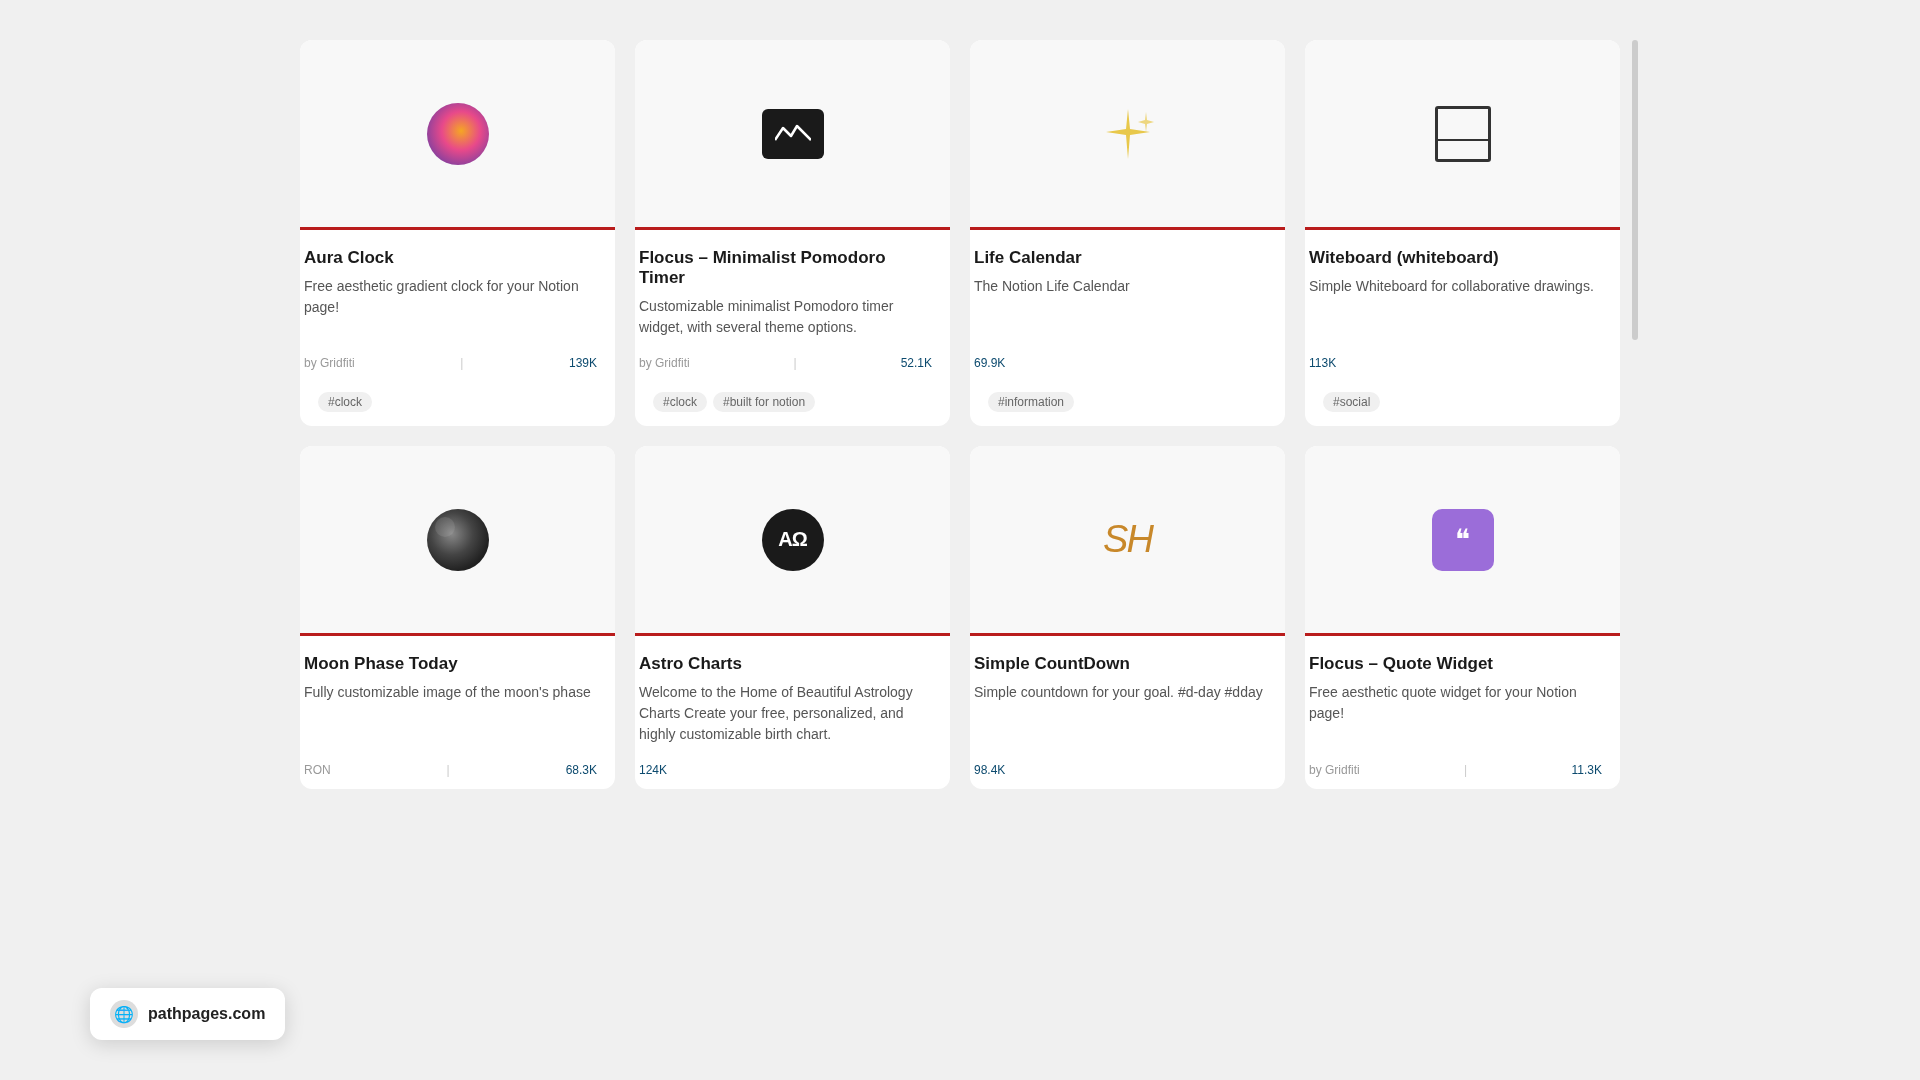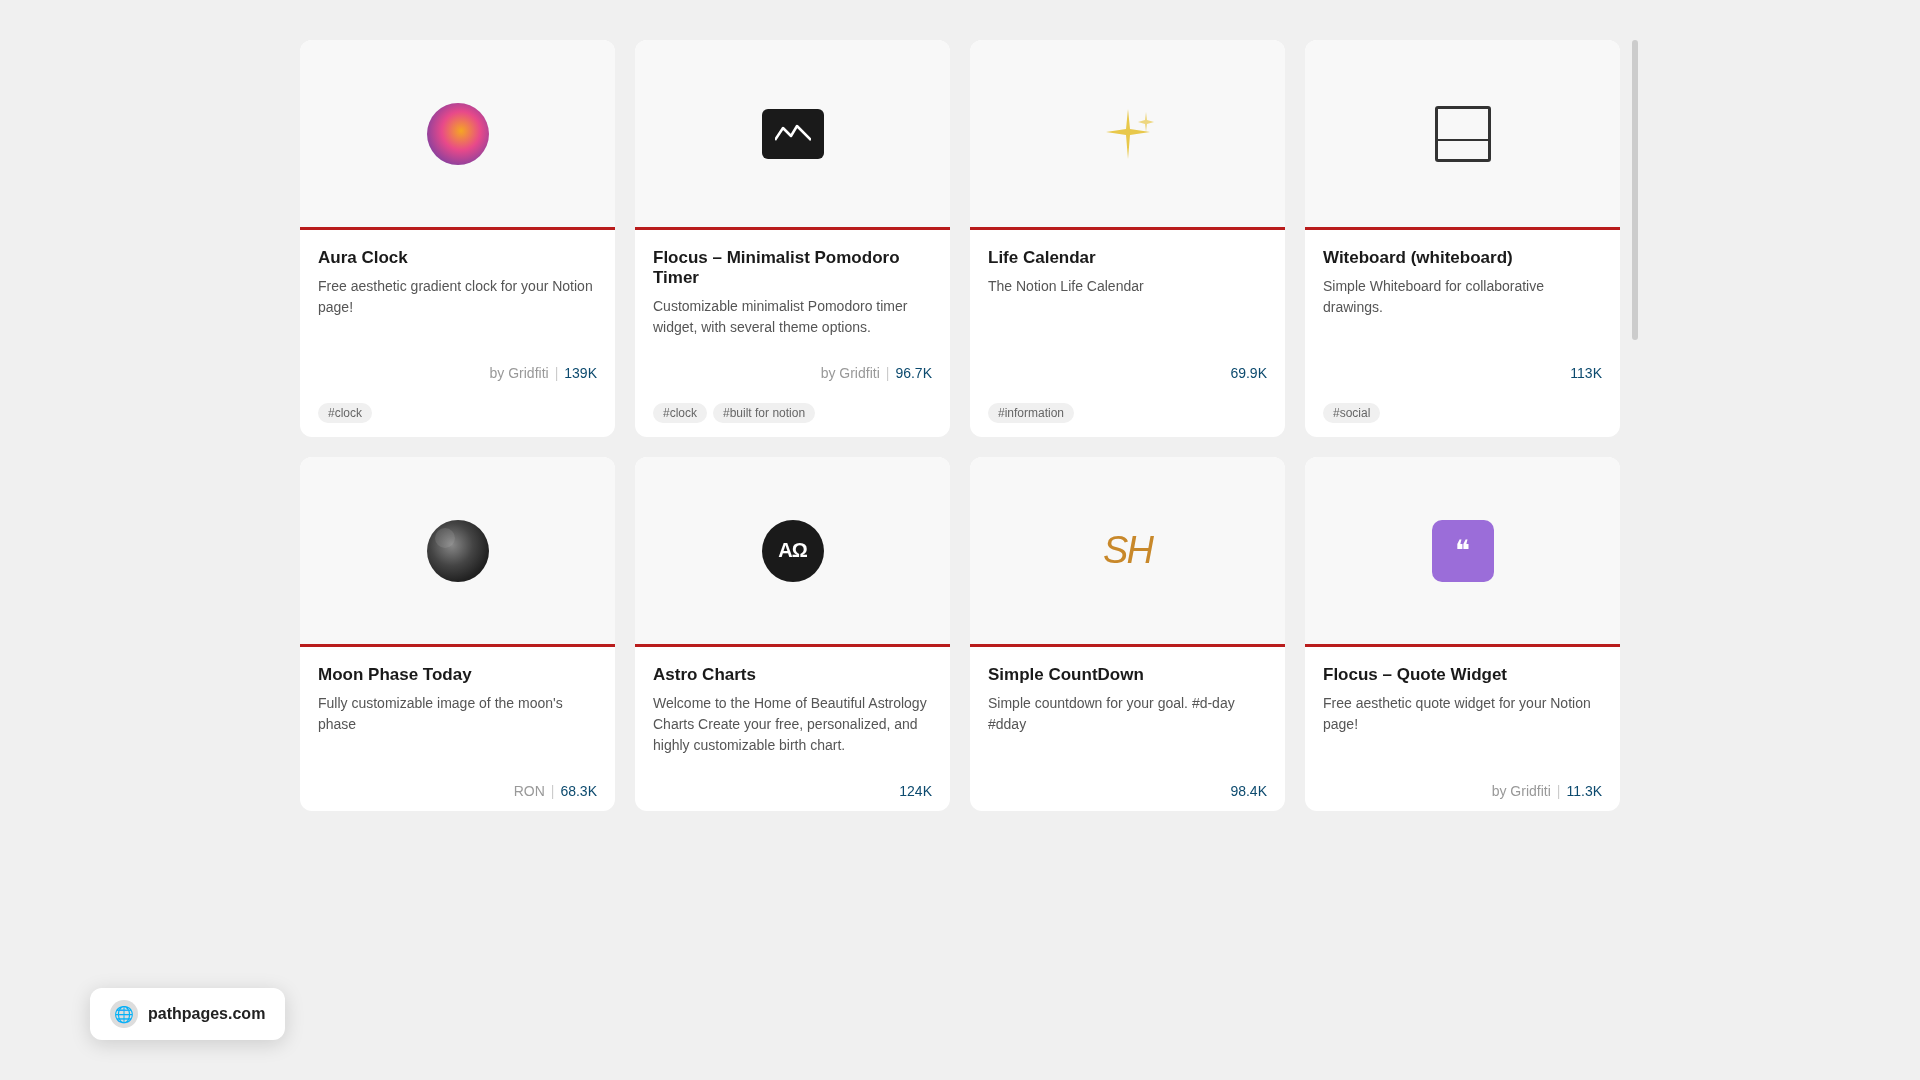--- a/index.html
+++ b/index.html
@@ -32,43 +32,43 @@
     }
     .card-image {
       height: 190px;
       background: #f8f8f8;
       display: flex;
       align-items: center;
       justify-content: center;
       border-bottom: 3px solid #b91c1c;
     }
     .card-body {
-      padding: 18px 18px 12px 18px;
+      padding: 18px 18px 12px 4px;
       flex: 1;
       display: flex;
       flex-direction: column;
     }
     .card-title {
       font-size: 17px;
       font-weight: 700;
       color: #1a1a1a;
       margin-bottom: 8px;
     }
     .card-description {
       font-size: 14px;
       color: #555;
       line-height: 1.5;
       flex: 1;
     }
     .card-meta {
       display: flex;
-      justify-content: flex-end;
-      align-items: center;
-      margin-top: 27px;
-      font-size: 14px;
+      justify-content: space-between;
+      align-items: center;
+      margin-top: 18px;
+      font-size: 12px;
       color: #999;
       gap: 6px;
     }
     .card-meta .author {
       color: #999;
     }
     .card-meta .separator {
       color: #ccc;
     }
     .card-meta .count {
@@ -244,21 +244,21 @@
           <polyline points="0,18 8,6 16,14 22,4 36,18" stroke="white" stroke-width="2.5" fill="none" stroke-linejoin="round"></polyline>
         </svg>
       </div>
       </div>
       <div class="card-body">
         <div class="card-title">Flocus – Minimalist Pomodoro Timer</div>
         <div class="card-description">Customizable minimalist Pomodoro timer widget, with several theme options.</div>
         <div class="card-meta">
       <span class="author">by Gridfiti</span>
       <span class="separator">|</span>
-      <span class="count">96.7K</span>
+      <span class="count">52.1K</span>
     </div>
       </div>
       <div class="card-tags">
           <span class="tag">#clock</span>
           <span class="tag">#built for notion</span>
         </div>
     </div>
 
     <div class="card">
       <div class="card-image">

